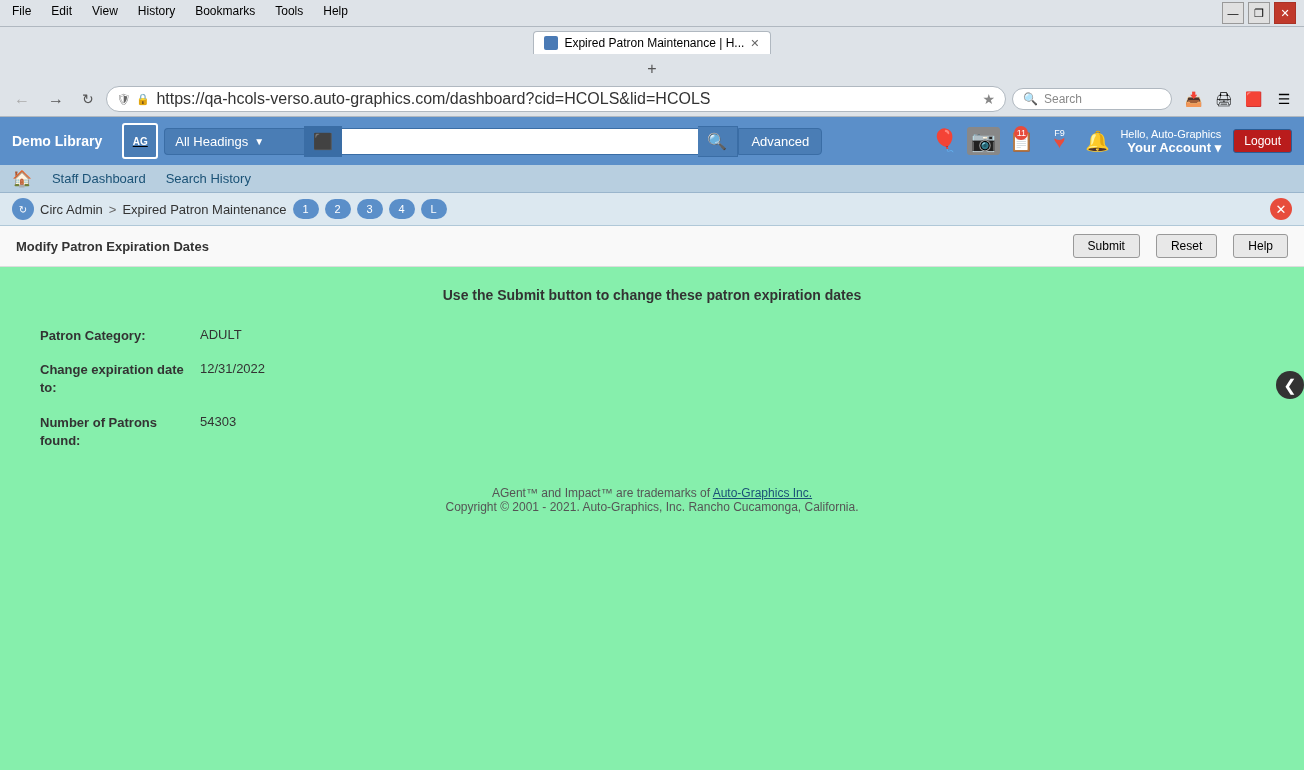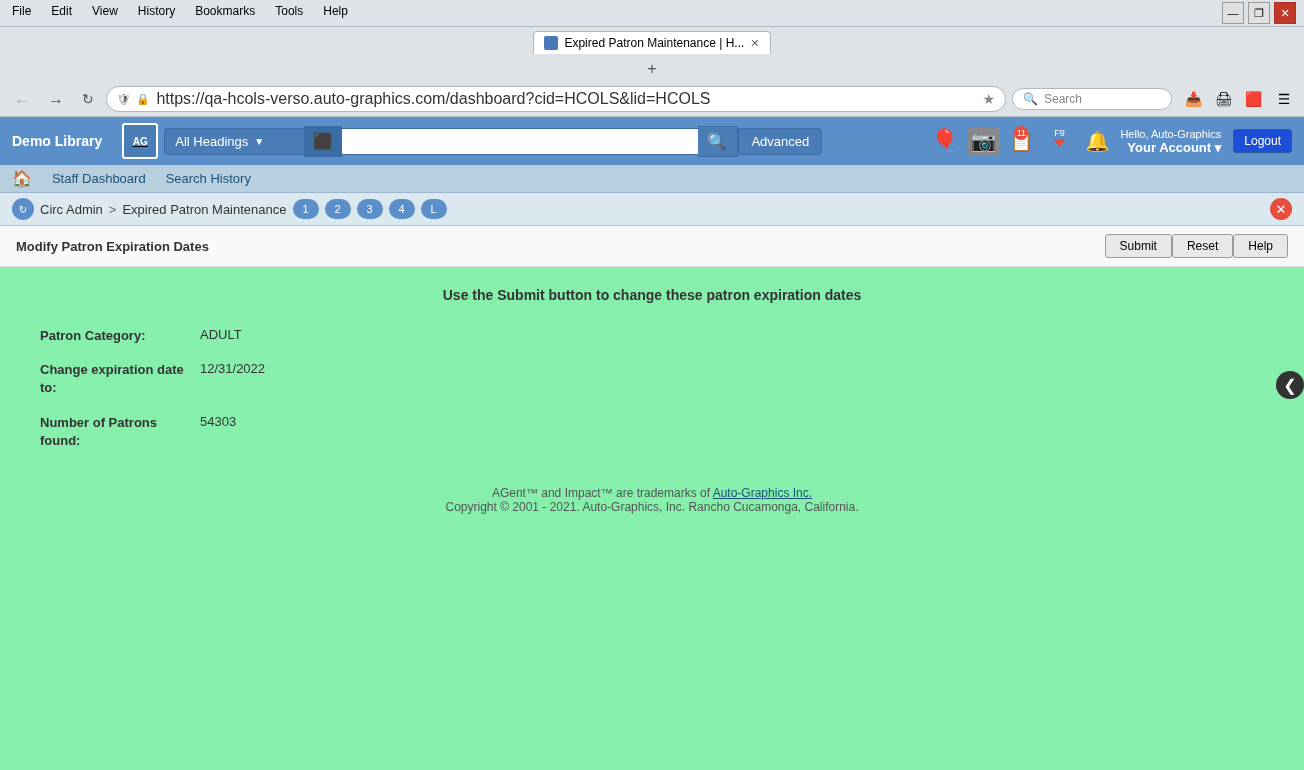--- a/index.html
+++ b/index.html
@@ -46,40 +46,40 @@
     .db-icon { color: #fff; font-size: 16px; cursor: pointer; background: #3a6da5; border: 1px solid #3a6da5; padding: 5px 8px; }
     .search-input-field { flex: 1; border: 1px solid #3a6da5; border-left: none; border-right: none; padding: 5px 8px; font-size: 13px; outline: none; }
     .search-go-btn { background: #4a7db5; border: 1px solid #3a6da5; border-left: none; padding: 5px 10px; cursor: pointer; color: #fff; font-size: 16px; border-radius: 0; }
     .advanced-btn { background: #4a7db5; border: 1px solid #3a6da5; border-radius: 0 4px 4px 0; padding: 5px 12px; color: #fff; font-size: 13px; cursor: pointer; }
     .header-right-icons { display: flex; align-items: center; gap: 8px; margin-left: auto; }
     .hdr-icon { width: 30px; height: 30px; display: flex; align-items: center; justify-content: center; cursor: pointer; position: relative; }
     .badge { position: absolute; top: 0; right: 8px; background: #e74c3c; color: white; border-radius: 50%; font-size: 9px; width: 14px; height: 14px; display: flex; align-items: center; justify-content: center; }
     .user-area { color: #fff; font-size: 11px; text-align: right; cursor: pointer; }
     .user-area .hello { font-size: 11px; }
     .user-area .account { font-size: 13px; font-weight: bold; }
-    .logout-btn { color: #fff; background: #1d4ed8; border: 1px solid #2a5d95; border-radius: 3px; padding: 4px 10px; font-size: 12px; cursor: pointer; margin-left: 4px; }
+    .logout-btn { color: #fff; background: #b91c1c; border: 1px solid #2a5d95; border-radius: 3px; padding: 4px 10px; font-size: 12px; cursor: pointer; margin-left: 4px; }
 
     
     .secondary-nav { background: #b8cfe0; padding: 4px 12px; display: flex; align-items: center; gap: 20px; border-bottom: 1px solid #9ab5cc; }
     .home-icon-btn { color: #333; font-size: 16px; cursor: pointer; }
     .nav-link { color: #1a5276; text-decoration: none; font-size: 13px; cursor: pointer; }
 
     
     .breadcrumb-bar { background: #dce8f0; padding: 5px 12px; display: flex; align-items: center; gap: 6px; border-bottom: 1px solid #b0c8d8; }
     .circ-icon { width: 22px; height: 22px; background: #5b8fc9; border-radius: 50%; display: flex; align-items: center; justify-content: center; color: white; font-size: 11px; }
     .breadcrumb-text { font-size: 13px; color: #333; }
     .breadcrumb-sep { color: #666; font-size: 13px; }
     .step-btn { width: 26px; height: 20px; background: #5b8fc9; color: white; border: none; border-radius: 10px; font-size: 11px; cursor: pointer; display: inline-flex; align-items: center; justify-content: center; }
     .close-breadcrumb { margin-left: auto; width: 22px; height: 22px; background: #e74c3c; color: white; border: none; border-radius: 50%; cursor: pointer; font-size: 13px; display: flex; align-items: center; justify-content: center; }
 
     
     .main-content { flex: 1; padding: 0; background: #86efac; display: flex; flex-direction: column; }
     .form-header { display: flex; align-items: center; justify-content: space-between; padding: 8px 16px; border-bottom: 1px solid #ddd; background: #f9f9f9; }
     .form-title { font-size: 13px; font-weight: bold; color: #333; }
-    .form-actions { display: flex; gap: 0; }
+    .form-actions { display: flex; gap: 16px; }
     .action-btn { padding: 4px 14px; font-size: 12px; border: 1px solid #999; border-radius: 3px; cursor: pointer; background: #e8e8e8; }
 
     .form-body { padding: 20px 40px; flex: 1; }
     .form-instruction { text-align: center; font-weight: bold; font-size: 14px; color: #333; margin-bottom: 24px; }
 
     .form-table { width: 100%; }
     .form-row { display: flex; align-items: flex-start; margin-bottom: 16px; }
     .form-label { width: 160px; font-weight: bold; font-size: 13px; color: #333; padding-right: 16px; line-height: 1.4; }
     .form-value { font-size: 13px; color: #333; }
 

